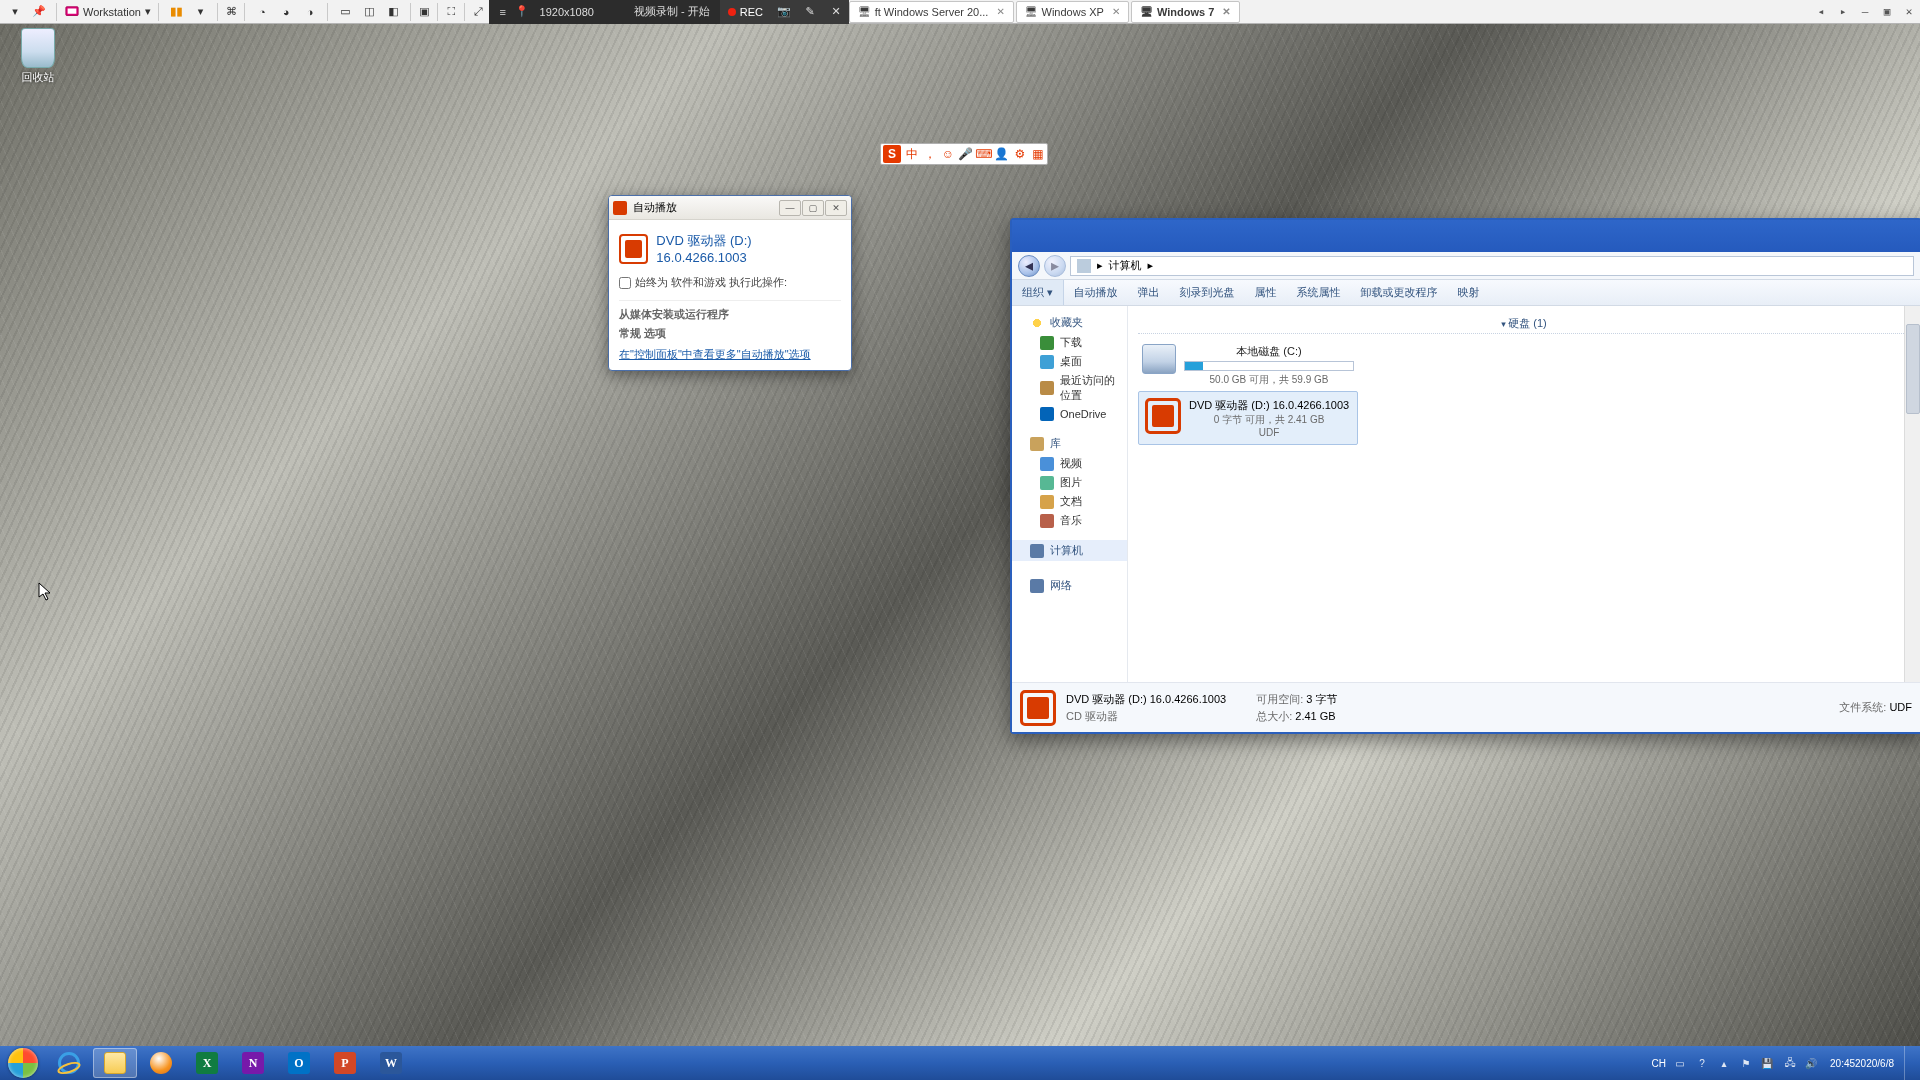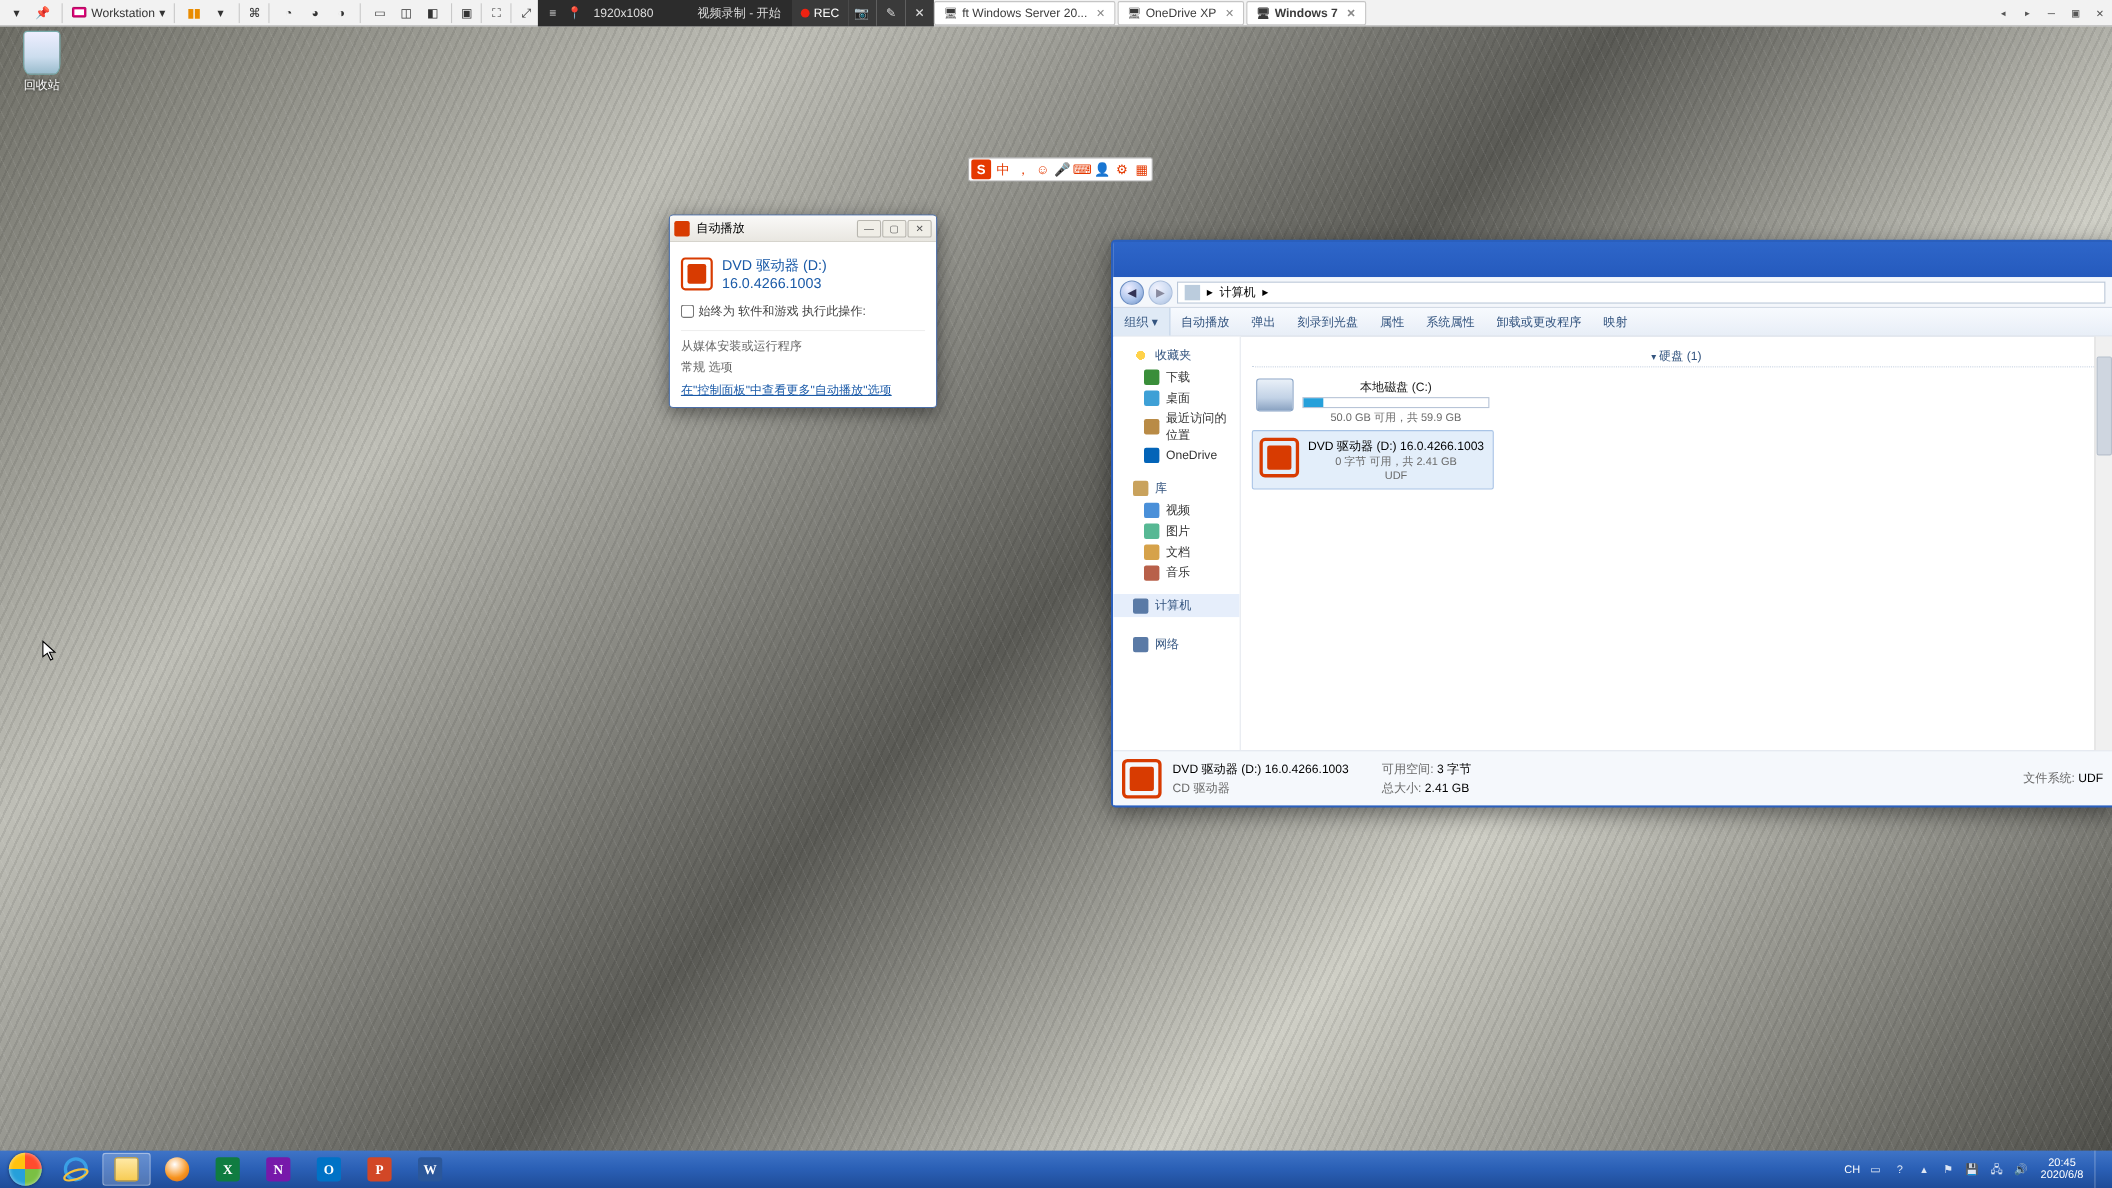--- a/index.html
+++ b/index.html
@@ -81,21 +81,21 @@
 .ap-title .ico{width:14px;height:14px;margin-right:6px;background:#d83b01;border-radius:2px;}
 .ap-title .ttl{flex:1;}
 .ap-title .wbtn{width:22px;height:16px;margin-left:1px;border:1px solid #b8b6af;background:#f0eee7;display:flex;align-items:center;justify-content:center;font-size:9px;color:#555;border-radius:2px;cursor:pointer;}
 .ap-body{padding:8px 10px;font-size:11px;}
 .ap-head{display:flex;align-items:center;gap:8px;margin:4px 0 10px;}
 .ap-head .big{width:30px;height:30px;border:2px solid #d83b01;border-radius:4px;position:relative;}
 .ap-head .big::after{content:"";position:absolute;inset:4px;background:#d83b01;border-radius:2px;}
 .ap-head .name{color:#1a5aa8;font-size:13px;}
 .ap-chk{display:flex;align-items:center;gap:4px;margin-bottom:10px;color:#444;}
 .ap-chk input{width:12px;height:12px;}
-.ap-sec{color:#666;margin:4px 0 2px;}
+.ap-sec{color:#666;margin:4px 0 2px;font-weight:bold;}
 .ap-opt{border:1px solid #d0d0d0;background:#f7f7f3;padding:4px 6px;display:flex;align-items:center;gap:6px;margin:3px 0;cursor:pointer;}
 .ap-opt.sel{background:#eef3fb;border-color:#b7cde8;}
 .ap-opt .oico{width:24px;height:24px;flex:none;}
 .ap-opt .oico.office{border:2px solid #d83b01;border-radius:3px;position:relative;}
 .ap-opt .oico.office::after{content:"";position:absolute;inset:3px;background:#d83b01;border-radius:1px;}
 .ap-opt .oico.folder{background:linear-gradient(180deg,#ffe9a6,#f7cc54);border:1px solid #d6a72e;border-radius:2px;}
 .ap-opt .t1{font-size:11px;color:#333;}
 .ap-opt .t2{font-size:10px;color:#8a8a8a;}
 .ap-foot{margin-top:6px;}
 .ap-foot a{color:#1a5aa8;text-decoration:underline;font-size:11px;cursor:pointer;}
@@ -194,21 +194,21 @@
 .ieblue::after{content:"";position:absolute;left:-4px;right:-4px;top:8px;height:6px;border:2px solid #f7c23c;border-radius:50%;transform:rotate(-18deg);}
 .folder{background:linear-gradient(180deg,#ffe9a6,#f7cc54);border:1px solid #d6a72e;}
 .wmpico{background:radial-gradient(circle at 40% 30%,#fff,#f7931e 60%,#d2691e);border-radius:50%;}
 .xl{background:#107c41;color:#fff;font:bold 12px/22px Segoe UI;text-align:center;}
 .nn{background:#7719aa;color:#fff;font:bold 12px/22px Segoe UI;text-align:center;}
 .ol{background:#0072c6;color:#fff;font:bold 12px/22px Segoe UI;text-align:center;}
 .pp{background:#d24726;color:#fff;font:bold 12px/22px Segoe UI;text-align:center;}
 .wd{background:#2b579a;color:#fff;font:bold 12px/22px Segoe UI;text-align:center;}
 .tray{margin-left:auto;display:flex;align-items:center;color:#fff;font-size:10px;gap:6px;padding-right:6px;}
 .tray .t-ico{width:16px;height:16px;display:flex;align-items:center;justify-content:center;opacity:.85;cursor:pointer;}
-.clock{display:flex;flex-direction:column;align-items:center;line-height:11px;padding:0 4px;}
+.clock{display:flex;align-items:flex-end;line-height:11px;padding:0 4px;}
 .showdesk{width:10px;height:34px;border-left:1px solid rgba(255,255,255,.3);cursor:pointer;}
 </style>
 </head>
 <body>
 
 <div class="topbar">
   <div class="tb-btngroup">
     <div class="tb-icon">▾</div>
     <div class="tb-icon">📌</div>
   </div>
@@ -262,21 +262,21 @@
   <div class="dark-icon">✕</div>
 
   <div class="tb-tabs" id="vm-tabs">
       <div class="tb-tab">
         <span style="font-size: 10px;">🖥</span>
         <span>ft Windows Server 20...</span>
         <span class="x">✕</span>
       </div>
       <div class="tb-tab">
         <span style="font-size: 10px;">🖥</span>
-        <span>OneDrive XP</span>
+        <span>Windows XP</span>
         <span class="x">✕</span>
       </div>
       <div class="tb-tab active">
         <span style="font-size: 10px;">🖥</span>
         <span>Windows 7</span>
         <span class="x">✕</span>
       </div>
     </div>
 
   <div class="tb-right">

